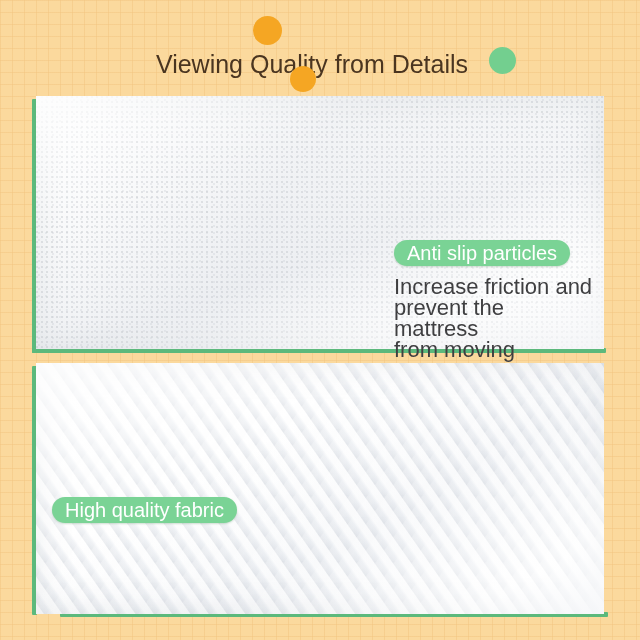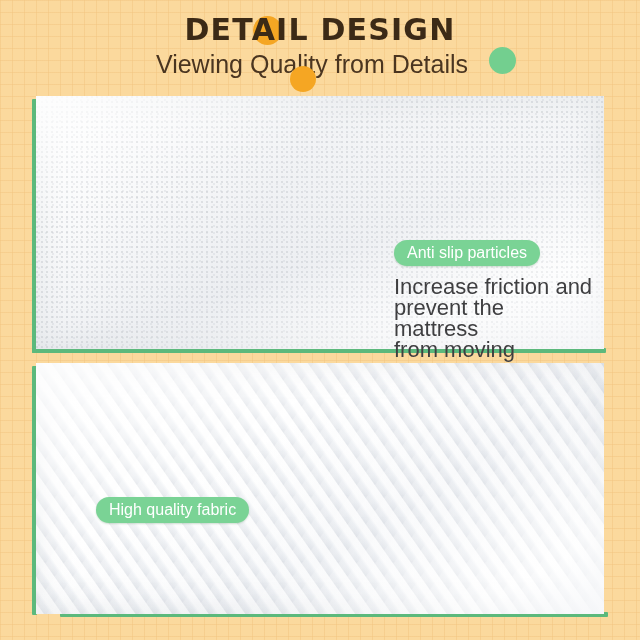--- a/index.html
+++ b/index.html
@@ -191,28 +191,28 @@
         rgba(248,249,251,0.9) 100%);
     pointer-events: none;
   }
 
   
   .callout {
     position: absolute;
     z-index: 5;
   }
   #callout1 { left: 394px; top: 240px; width: 200px; }
-  #callout2 { left: 52px;  top: 497px; width: 240px; margin-left: 44px; }
+  #callout2 { left: 52px;  top: 497px; width: 240px; }
 
   .badge {
     display: inline-block;
     background: #7ad395;
     color: #ffffff;
     font-family: "Liberation Sans", sans-serif;
-    font-size: 16px;
+    font-size: 20px;
     font-weight: 400;
     line-height: 26px;
     height: 26px;
     padding: 0 13px;
     border-radius: 13px;
     white-space: nowrap;
     box-shadow: 0 1px 2px rgba(120,160,130,0.35);
     text-align: center;
   }
   .callout-body {
@@ -227,21 +227,20 @@
 </style>
 </head>
 <body>
 
 <div id="page">
 
   <div id="header">
 
     <div class="deco-dot" id="dot-orange-title"></div>
 
-    <div id="title">DETAIL DESIGN</div>
 
     <div class="deco-dot" id="dot-green-sub"></div>
 
     <div id="subtitle">Viewing Quality from Details</div>
 
     <div class="deco-dot" id="dot-orange-sub"></div>
   </div>
 
   <div class="panel-shadow" id="panel1-accent-left"></div>
   <div class="panel-shadow" id="panel1-accent-bottom"></div>

